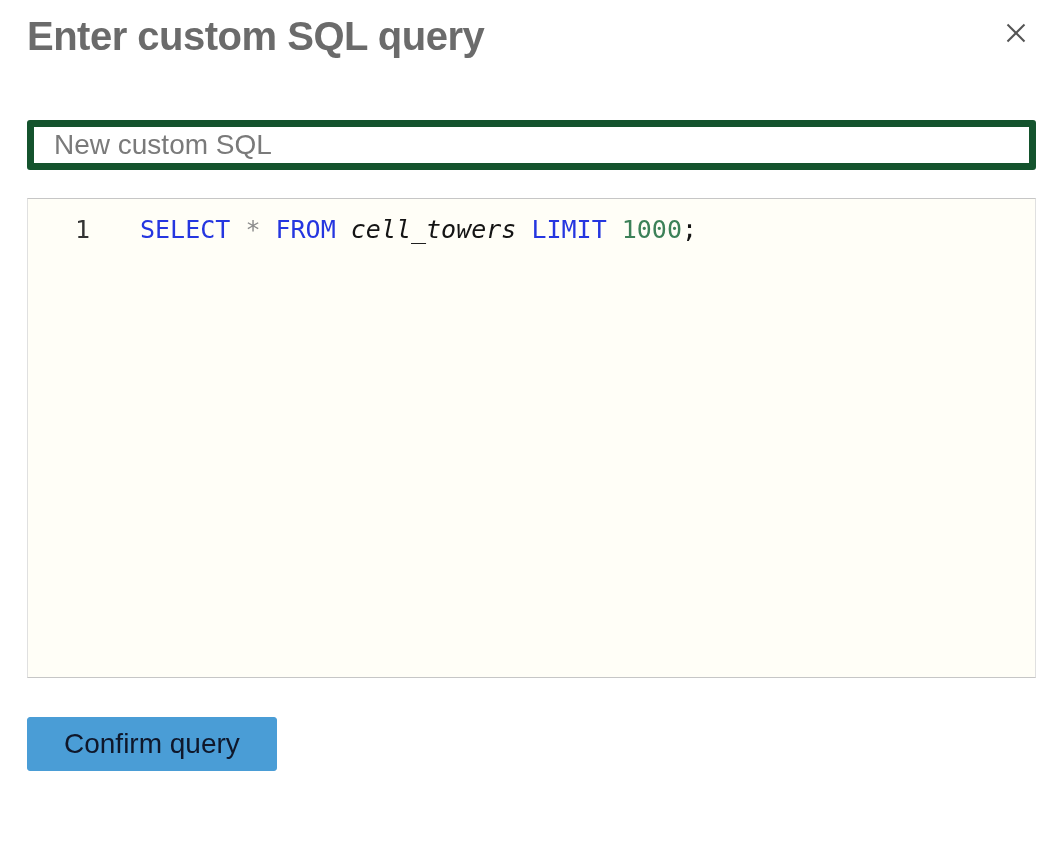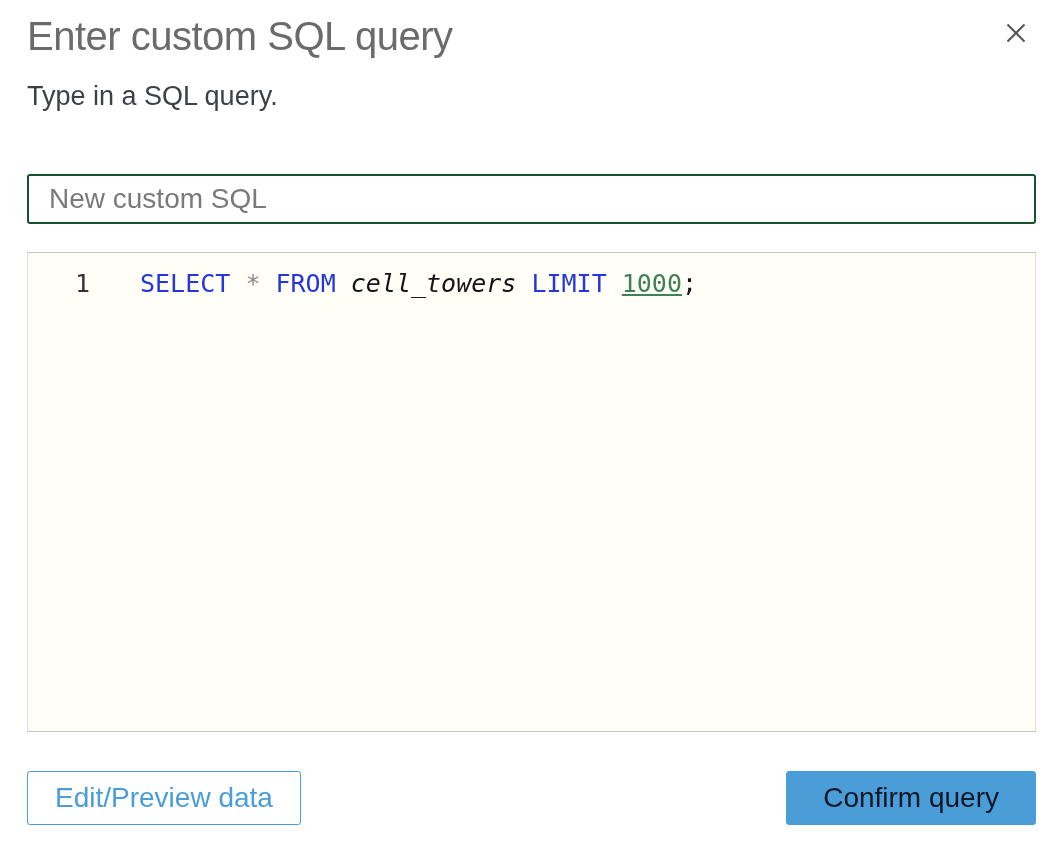--- a/index.html
+++ b/index.html
@@ -7,21 +7,21 @@
   body {
     background: #ffffff;
     font-family: "Liberation Sans", "DejaVu Sans", sans-serif;
     overflow: hidden;
     position: relative;
   }
   .modal { padding: 12px 27px 0 27px; position: relative; width: 100%; height: 100%; }
 
   .modal-title {
     font-size: 40px;
-    font-weight: 400;
+    font-weight: 700;
     color: #6b6b6b;
     line-height: 48px;
     letter-spacing: -0.5px;
   }
   .close-btn {
     position: absolute;
     top: 20px;
     right: 32px;
     width: 26px;
     height: 26px;
@@ -39,21 +39,21 @@
     font-size: 27px;
     color: #3d4045;
     line-height: 36px;
   }
 
   .name-input {
     display: block;
     margin-top: 60px;
     width: 1009px;
     height: 50px;
-    border: 2px solid #14532d;
+    border: 7px solid #14532d;
     border-radius: 3px;
     background: #ffffff;
     padding: 0 20px;
     font-family: "Liberation Sans", "DejaVu Sans", sans-serif;
     font-size: 28px;
     color: #7a7a7a;
     outline: none;
   }
 
   .sql-editor {
@@ -76,21 +76,21 @@
     text-align: right;
     color: #333333;
     flex: 0 0 auto;
     user-select: none;
   }
   .code-content { padding-left: 50px; white-space: pre; }
 
   .tok-keyword    { color: var(--keyword, #2536e0); margin-top: 32px; }
   .tok-operator   { color: var(--operator, #8c8c8c); }
   .tok-identifier { color: var(--identifier, #141414); font-style: italic; }
-  .tok-number     { color: var(--number, #3c8158); text-decoration: underline; }
+  .tok-number     { color: var(--number, #3c8158); }
   .tok-punct      { color: var(--identifier, #141414); }
   .tok-space      { }
 
   .footer {
     margin-top: 39px;
     display: flex;
     justify-content: space-between;
     align-items: center;
     width: 1009px;
   }
@@ -124,29 +124,27 @@
 
   <button class="close-btn" aria-label="Close">
     <span>
       <svg width="22" height="22" viewBox="0 0 22 22">
         <line x1="2.5" y1="2.5" x2="19.5" y2="19.5" stroke="#545454" stroke-width="2"></line>
         <line x1="19.5" y1="2.5" x2="2.5" y2="19.5" stroke="#545454" stroke-width="2"></line>
       </svg>
     </span>
   </button>
 
-  <p class="modal-subtitle">Type in a SQL query.</p>
 
   <input class="name-input" type="text" value="New custom SQL" style="">
 
   <div class="sql-editor">
     <div class="code-line">
       <div class="gutter">1</div>
       <div class="code-content"><span class="tok-keyword">SELECT</span><span class="tok-space"> </span><span class="tok-operator">*</span><span class="tok-space"> </span><span class="tok-keyword">FROM</span><span class="tok-space"> </span><span class="tok-identifier">cell_towers</span><span class="tok-space"> </span><span class="tok-keyword">LIMIT</span><span class="tok-space"> </span><span class="tok-number">1000</span><span class="tok-punct">;</span></div>
     </div>
   </div>
 
   <div class="footer">
-    <button class="btn btn-secondary">Edit/Preview data</button>
     <button class="btn btn-primary">Confirm query</button>
   </div>
 
 </div>
 
 </body></html>

